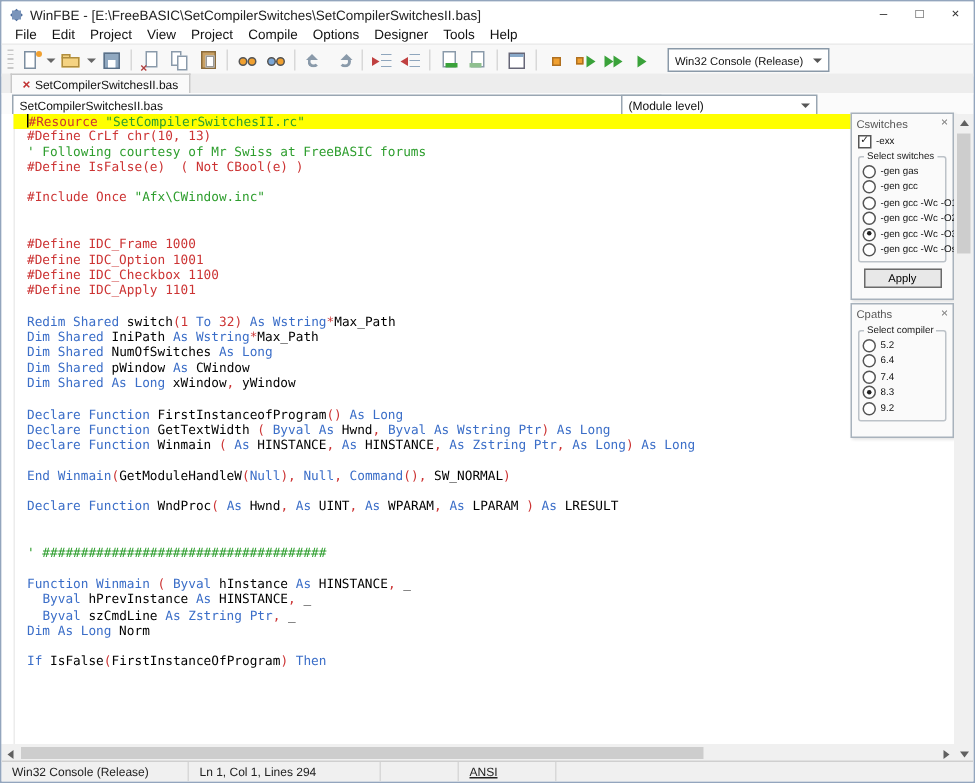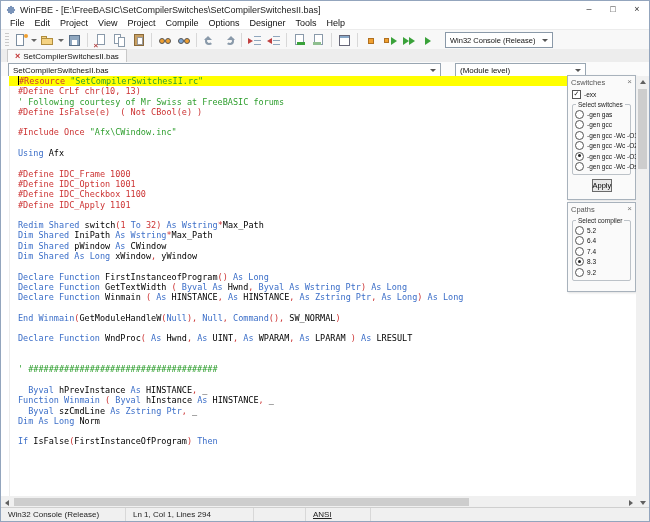--- a/index.html
+++ b/index.html
@@ -65,21 +65,21 @@
   .tb-combo{width:98px;height:14px;margin-left:8px;background:#fff;border:1px solid #8a99a8;display:flex;align-items:center;justify-content:space-between;padding:0 4px;font-size:7.5px;}
   .chev{border-left:3px solid transparent;border-right:3px solid transparent;border-top:3px solid #555;}
   
   .tabbar{position:absolute;top:48px;left:0;right:0;height:13px;background:#ededed;display:flex;align-items:flex-end;padding-left:6px;border-bottom:1px solid #e3e3e3;}
   .tab{height:12px;background:#fafafa;border:1px solid #c8c8c8;border-bottom:none;display:flex;align-items:center;gap:3px;padding:0 7px;font-size:8px;}
   .tab-close{color:#c03030;font-weight:bold;font-size:9px;line-height:9px;}
   
   .comborow{position:absolute;top:61px;left:0;right:0;height:14px;background:#fbfbfb;}
   .combo{position:absolute;top:1px;height:12px;background:#fff;border:1px solid #99a6b2;display:flex;align-items:center;justify-content:space-between;padding:0 4px;font-size:8px;}
   .combo-file{left:7px;width:423px;}
-  .combo-scope{left:454px;width:121px;}
+  .combo-scope{left:413px;width:121px;}
   
   .editor{position:absolute;top:75px;left:0;right:13px;bottom:25px;background:#fff;overflow:hidden;}
   .ed-margin{position:absolute;left:0;top:0;bottom:0;width:8px;background:#fff;border-right:1px solid #ececec;}
   .code{position:absolute;left:8px;top:0;right:0;bottom:0;}
   .code-line{height:10.3px;line-height:10.3px;font-family:"DejaVu Sans Mono",monospace;font-size:8.5px;white-space:pre;padding-left:9px;}
   .code-line.current{background:var(--cur,#ffff00);}
   .caret{display:inline-block;width:1px;height:9px;background:#000;vertical-align:-1px;}
   .tk-k{color:var(--kw);} .tk-p{color:var(--pre);} .tk-c{color:var(--com);}
   .tk-s{color:var(--str);} .tk-n{color:var(--num);} .tk-o{color:var(--op);} .tk-t{color:var(--txt);}
   
@@ -90,21 +90,21 @@
   .panel-x{color:#777;font-size:8px;line-height:8px;}
   .panel-b{padding:1px 4px 2px;}
   .cbrow{display:flex;align-items:center;gap:3px;height:11px;}
   .cbx{width:7px;height:7px;border:1px solid #555;background:#fff;font-size:7px;line-height:6px;text-align:center;color:#222;}
   .groupbox{position:relative;border:1px solid #bcc2c8;border-radius:2px;margin-top:4px;padding:4px 2px 2px;}
   .gb-label{position:absolute;top:-4px;left:3px;background:#fafafa;padding:0 2px;font-size:6.5px;color:#222;white-space:nowrap;}
   .radio-row{display:flex;align-items:center;gap:3px;height:10.5px;}
   .radio{width:7px;height:7px;border:1px solid #555;border-radius:50%;background:#fff;position:relative;flex:none;}
   .radio.sel::after{content:"";position:absolute;left:1.5px;top:1.5px;width:3px;height:3px;border-radius:50%;background:#222;}
   .radio-label{font-size:6.5px;white-space:nowrap;}
-  .apply-btn{display:block;margin:4px auto 0;width:20px;height:13px;font-size:7.5px;font-family:"Liberation Sans",sans-serif;background:#e8e8e8;border:1px solid #6a6a6a;line-height:11px;text-align:center;padding:0;}
+  .apply-btn{display:block;margin:4px auto 0;width:52px;height:13px;font-size:7.5px;font-family:"Liberation Sans",sans-serif;background:#e8e8e8;border:1px solid #6a6a6a;line-height:11px;text-align:center;padding:0;}
   
   .vscroll{position:absolute;top:75px;right:0;bottom:13px;width:13px;background:#f0f0f0;}
   .vs-up,.vs-down{position:absolute;left:0;width:13px;height:12px;}
   .vs-up{top:0;} .vs-down{bottom:0;}
   .vs-up::before{content:"";position:absolute;left:3.5px;top:4px;border-left:3px solid transparent;border-right:3px solid transparent;border-bottom:4px solid #606060;}
   .vs-down::before{content:"";position:absolute;left:3.5px;top:5px;border-left:3px solid transparent;border-right:3px solid transparent;border-top:4px solid #606060;}
   .vs-thumb{position:absolute;left:2px;top:13px;width:9px;height:80px;background:#cdcdcd;}
   .hscroll{position:absolute;left:0;right:13px;bottom:13px;height:12px;background:#f0f0f0;}
   .hs-left,.hs-right{position:absolute;top:0;width:12px;height:12px;}
   .hs-left{left:0;} .hs-right{right:0;}
@@ -239,45 +239,45 @@
   <div class="editor">
     <div class="ed-margin"></div>
     <div class="code" id="code-area">
         <div class="code-line current"><span class="caret"></span><span class="tk-p">#Resource </span><span class="tk-s">"SetCompilerSwitchesII.rc"</span></div>
         <div class="code-line"><span class="tk-p">#Define CrLf chr(10, 13)</span></div>
         <div class="code-line"><span class="tk-c">' Following courtesy of Mr Swiss at FreeBASIC forums</span></div>
         <div class="code-line"><span class="tk-p">#Define IsFalse(e)  ( Not CBool(e) )</span></div>
         <div class="code-line">&nbsp;</div>
         <div class="code-line"><span class="tk-p">#Include Once </span><span class="tk-s">"Afx\CWindow.inc"</span></div>
         <div class="code-line">&nbsp;</div>
-        <div class="code-line"><span class="tk-k">Using</span><span class="tk-t"> Afx</span></div>
         <div class="code-line">&nbsp;</div>
         <div class="code-line"><span class="tk-p">#Define IDC_Frame 1000</span></div>
         <div class="code-line"><span class="tk-p">#Define IDC_Option 1001</span></div>
         <div class="code-line"><span class="tk-p">#Define IDC_Checkbox 1100</span></div>
         <div class="code-line"><span class="tk-p">#Define IDC_Apply 1101</span></div>
         <div class="code-line">&nbsp;</div>
         <div class="code-line"><span class="tk-k">Redim Shared</span><span class="tk-t"> switch</span><span class="tk-o">(</span><span class="tk-n">1</span><span class="tk-t"> </span><span class="tk-k">To</span><span class="tk-t"> </span><span class="tk-n">32</span><span class="tk-o">)</span><span class="tk-t"> </span><span class="tk-k">As Wstring</span><span class="tk-o">*</span><span class="tk-t">Max_Path</span></div>
         <div class="code-line"><span class="tk-k">Dim Shared</span><span class="tk-t"> IniPath </span><span class="tk-k">As Wstring</span><span class="tk-o">*</span><span class="tk-t">Max_Path</span></div>
+        <div class="code-line"><span class="tk-k">Dim Shared</span><span class="tk-t"> NumOfSwitches </span><span class="tk-k">As Long</span></div>
         <div class="code-line"><span class="tk-k">Dim Shared</span><span class="tk-t"> pWindow </span><span class="tk-k">As</span><span class="tk-t"> CWindow</span></div>
         <div class="code-line"><span class="tk-k">Dim Shared As Long</span><span class="tk-t"> xWindow</span><span class="tk-o">,</span><span class="tk-t"> yWindow</span></div>
         <div class="code-line">&nbsp;</div>
         <div class="code-line"><span class="tk-k">Declare Function</span><span class="tk-t"> FirstInstanceofProgram</span><span class="tk-o">()</span><span class="tk-t"> </span><span class="tk-k">As Long</span></div>
         <div class="code-line"><span class="tk-k">Declare Function</span><span class="tk-t"> GetTextWidth </span><span class="tk-o">(</span><span class="tk-t"> </span><span class="tk-k">Byval As</span><span class="tk-t"> Hwnd</span><span class="tk-o">,</span><span class="tk-t"> </span><span class="tk-k">Byval As Wstring Ptr</span><span class="tk-o">)</span><span class="tk-t"> </span><span class="tk-k">As Long</span></div>
         <div class="code-line"><span class="tk-k">Declare Function</span><span class="tk-t"> Winmain </span><span class="tk-o">(</span><span class="tk-t"> </span><span class="tk-k">As</span><span class="tk-t"> HINSTANCE</span><span class="tk-o">,</span><span class="tk-t"> </span><span class="tk-k">As</span><span class="tk-t"> HINSTANCE</span><span class="tk-o">,</span><span class="tk-t"> </span><span class="tk-k">As Zstring Ptr</span><span class="tk-o">,</span><span class="tk-t"> </span><span class="tk-k">As Long</span><span class="tk-o">)</span><span class="tk-t"> </span><span class="tk-k">As Long</span></div>
         <div class="code-line">&nbsp;</div>
         <div class="code-line"><span class="tk-k">End Winmain</span><span class="tk-o">(</span><span class="tk-t">GetModuleHandleW</span><span class="tk-o">(</span><span class="tk-k">Null</span><span class="tk-o">),</span><span class="tk-t"> </span><span class="tk-k">Null</span><span class="tk-o">,</span><span class="tk-t"> </span><span class="tk-k">Command</span><span class="tk-o">(),</span><span class="tk-t"> SW_NORMAL</span><span class="tk-o">)</span></div>
         <div class="code-line">&nbsp;</div>
         <div class="code-line"><span class="tk-k">Declare Function</span><span class="tk-t"> WndProc</span><span class="tk-o">(</span><span class="tk-t"> </span><span class="tk-k">As</span><span class="tk-t"> Hwnd</span><span class="tk-o">,</span><span class="tk-t"> </span><span class="tk-k">As</span><span class="tk-t"> UINT</span><span class="tk-o">,</span><span class="tk-t"> </span><span class="tk-k">As</span><span class="tk-t"> WPARAM</span><span class="tk-o">,</span><span class="tk-t"> </span><span class="tk-k">As</span><span class="tk-t"> LPARAM </span><span class="tk-o">)</span><span class="tk-t"> </span><span class="tk-k">As</span><span class="tk-t"> LRESULT</span></div>
         <div class="code-line">&nbsp;</div>
         <div class="code-line">&nbsp;</div>
         <div class="code-line"><span class="tk-c">' #####################################</span></div>
         <div class="code-line">&nbsp;</div>
+        <div class="code-line"><span class="tk-k">Function Winmain</span><span class="tk-t"> </span><span class="tk-o">(</span><span class="tk-t"> </span><span class="tk-k">Byval</span><span class="tk-t"> hInstance </span><span class="tk-k">As</span><span class="tk-t"> HINSTANCE</span><span class="tk-o">,</span><span class="tk-t"> _</span></div>
         <div class="code-line"><span class="tk-t">  </span><span class="tk-k">Byval</span><span class="tk-t"> hPrevInstance </span><span class="tk-k">As</span><span class="tk-t"> HINSTANCE</span><span class="tk-o">,</span><span class="tk-t"> _</span></div>
-        <div class="code-line"><span class="tk-k">Function Winmain</span><span class="tk-t"> </span><span class="tk-o">(</span><span class="tk-t"> </span><span class="tk-k">Byval</span><span class="tk-t"> hInstance </span><span class="tk-k">As</span><span class="tk-t"> HINSTANCE</span><span class="tk-o">,</span><span class="tk-t"> _</span></div>
         <div class="code-line"><span class="tk-t">  </span><span class="tk-k">Byval</span><span class="tk-t"> szCmdLine </span><span class="tk-k">As Zstring Ptr</span><span class="tk-o">,</span><span class="tk-t"> _</span></div>
         <div class="code-line"><span class="tk-k">Dim As Long</span><span class="tk-t"> Norm</span></div>
         <div class="code-line">&nbsp;</div>
         <div class="code-line"><span class="tk-k">If</span><span class="tk-t"> IsFalse</span><span class="tk-o">(</span><span class="tk-t">FirstInstanceOfProgram</span><span class="tk-o">)</span><span class="tk-t"> </span><span class="tk-k">Then</span></div>
       </div>
   </div>
 
   <div class="panel panel-cswitches">
     <div class="panel-h">
       <span>Cswitches</span>

